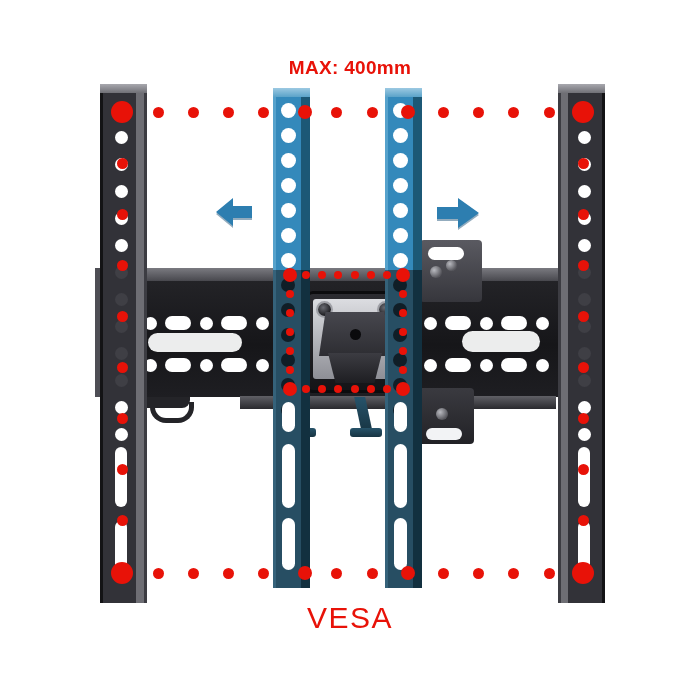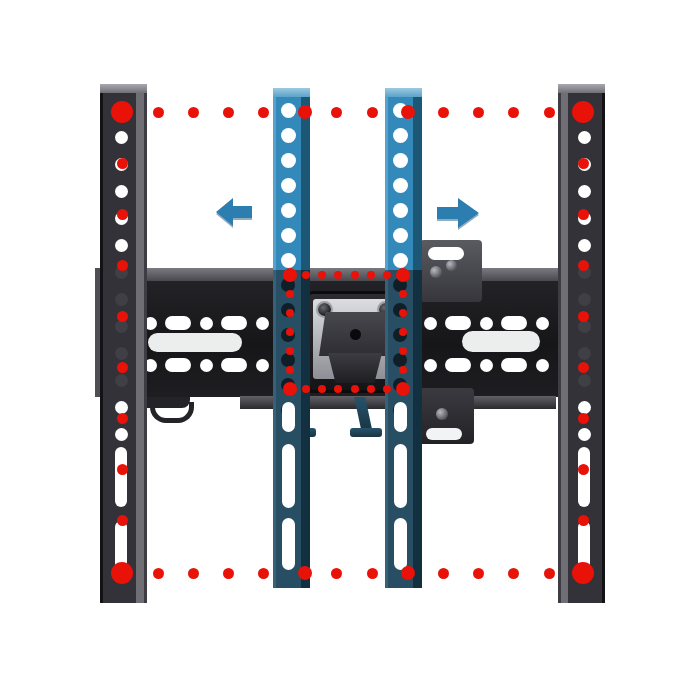--- a/index.html
+++ b/index.html
@@ -77,20 +77,21 @@
   .arrow.left{left:216px;top:197px;}
   .arrow.right{left:437px;top:196px;}
 
   #dots{position:absolute;inset:0;z-index:7;pointer-events:none;}
 </style>
 </head>
 <body>
 
 <div id="stage" style="--red: #e81208; --arrow: #2d7eb0; --bg: #ffffff;">
 
+  <div class="lbl max">MAX: 400mm</div>
 
   <div class="plate-top"></div>
   <div class="plate-body" id="plateBody">
       <div style="position: absolute; left: 48.5px; top: 35.5px; width: 13px; height: 13px; border-radius: 50%; background: rgb(255, 255, 255);"></div>
       <div style="position: absolute; left: 70px; top: 35px; width: 26px; height: 14px; border-radius: 7px; background: rgb(255, 255, 255);"></div>
       <div style="position: absolute; left: 104.5px; top: 35.5px; width: 13px; height: 13px; border-radius: 50%; background: rgb(255, 255, 255);"></div>
       <div style="position: absolute; left: 126px; top: 35px; width: 26px; height: 14px; border-radius: 7px; background: rgb(255, 255, 255);"></div>
       <div style="position: absolute; left: 160.5px; top: 35.5px; width: 13px; height: 13px; border-radius: 50%; background: rgb(255, 255, 255);"></div>
       <div style="position: absolute; left: 182px; top: 35px; width: 26px; height: 14px; border-radius: 7px; background: rgb(255, 255, 255);"></div>
       <div style="position: absolute; left: 216.5px; top: 35.5px; width: 13px; height: 13px; border-radius: 50%; background: rgb(255, 255, 255);"></div>
@@ -301,13 +302,14 @@
       <div style="position: absolute; left: 285.8px; top: 308.8px; width: 8.4px; height: 8.4px; border-radius: 50%; background: var(--red);"></div>
       <div style="position: absolute; left: 398.8px; top: 308.8px; width: 8.4px; height: 8.4px; border-radius: 50%; background: var(--red);"></div>
       <div style="position: absolute; left: 285.8px; top: 327.8px; width: 8.4px; height: 8.4px; border-radius: 50%; background: var(--red);"></div>
       <div style="position: absolute; left: 398.8px; top: 327.8px; width: 8.4px; height: 8.4px; border-radius: 50%; background: var(--red);"></div>
       <div style="position: absolute; left: 285.8px; top: 346.8px; width: 8.4px; height: 8.4px; border-radius: 50%; background: var(--red);"></div>
       <div style="position: absolute; left: 398.8px; top: 346.8px; width: 8.4px; height: 8.4px; border-radius: 50%; background: var(--red);"></div>
       <div style="position: absolute; left: 285.8px; top: 365.8px; width: 8.4px; height: 8.4px; border-radius: 50%; background: var(--red);"></div>
       <div style="position: absolute; left: 398.8px; top: 365.8px; width: 8.4px; height: 8.4px; border-radius: 50%; background: var(--red);"></div>
     </div>
 
+  <div class="lbl vesa">VESA</div>
 </div>
 
 </body></html>

